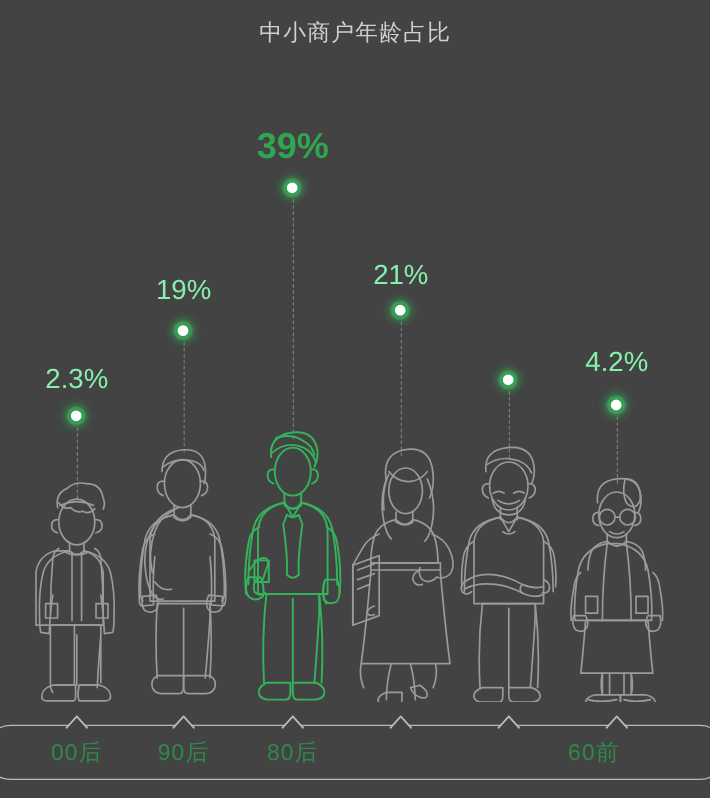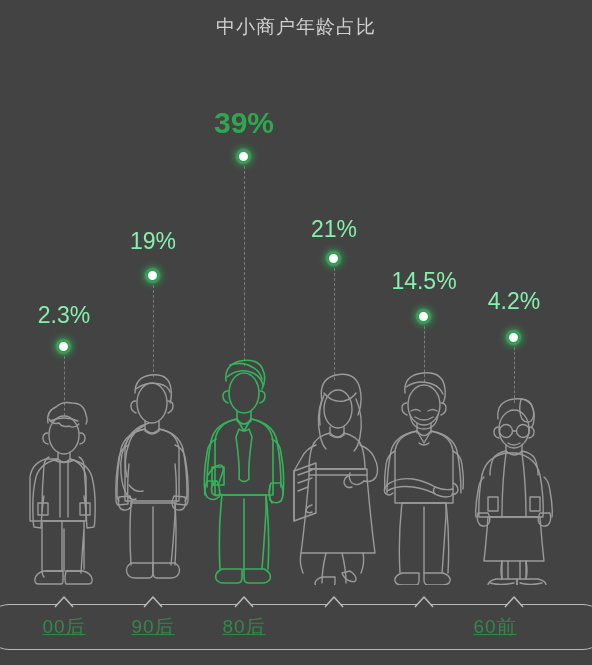--- a/index.html
+++ b/index.html
@@ -54,21 +54,21 @@
     position:absolute;left:-14px;top:604px;
     width:620px;height:46px;
     border:1.6px solid #b9b9b9;
     border-radius:26px;
     box-sizing:border-box;
   }
   .axis-labels{position:absolute;left:0;top:604px;width:592px;height:46px;}
   .axlab{
     position:absolute;top:0;width:120px;height:46px;
     display:flex;align-items:center;justify-content:center;
-    font-size:19px;color:#2f8a4a;letter-spacing:1px;text-decoration:underline;
+    font-size:19px;color:#2f8a4a;letter-spacing:1px;
   }
   .tick{
     position:absolute;top:595px;width:120px;
     display:flex;justify-content:center;
   }
   .tick svg{display:block;}
 </style>
 </head>
 <body>
 
@@ -197,21 +197,20 @@
         <path d="M36 206 q-6 2 -7 6 q0 4 5 4 h12 q3 0 3 -5 v-5z"></path>
         <path d="M56 202 q2 6 8 8 q6 2 6 -2 q0 -4 -6 -8z"></path>
         <path d="M8 100 l22 -8 v50 l-22 8z"></path>
         <path d="M8 100 v50 M12 104 l14 -5 M12 112 l14 -5 M12 120 l10 -4"></path>
         <path d="M26 134 q-6 2 -6 6 q2 3 6 1"></path>
       </svg>
     </div>
   </div>
 
   <div class="col" style="left:364px;">
-    <div class="vlabel" style="top:268px;">14.5%</div>
     <div class="dot" style="top:310px;"></div>
     <div class="stem" style="top:326px;height:56px;"></div>
     <div class="figwrap">
       <svg width="98" height="216" viewBox="0 0 98 216" fill="none" stroke="#9a9a9a" stroke-width="1.4" stroke-linejoin="round" stroke-linecap="round">
         <path d="M30 24 q-2 -18 18 -20 q20 -2 22 16 q1 8 -2 14"></path>
         <path d="M31 18 q12 -8 26 -3 q8 3 11 10"></path>
         <ellipse cx="49" cy="36" rx="16" ry="20"></ellipse>
         <path d="M32 34 q-5 0 -5 5 t5 7"></path>
         <path d="M66 34 q5 0 5 5 t-5 7"></path>
         <path d="M36 42 q5 -3 9 0 M53 42 q5 -3 9 0"></path>

